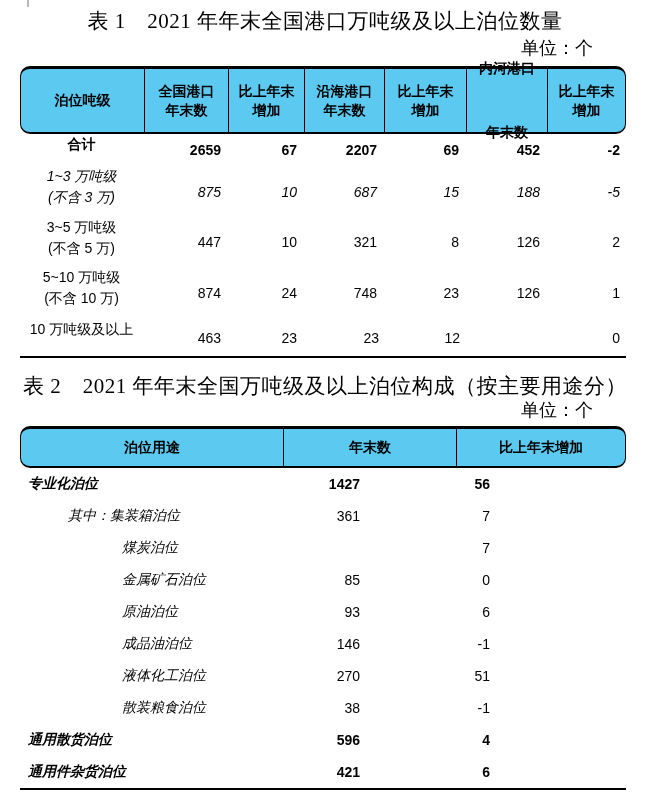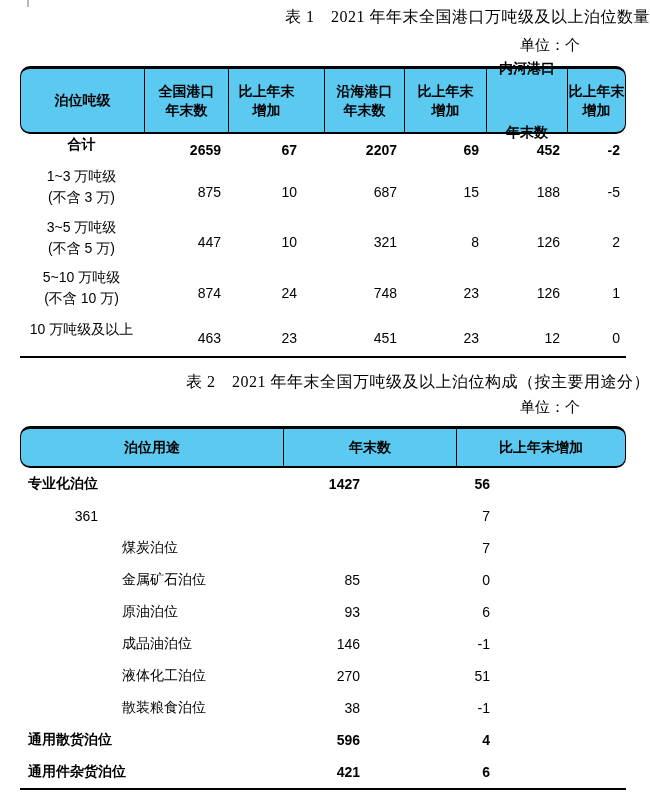--- a/index.html
+++ b/index.html
@@ -1,57 +1,57 @@
 <!DOCTYPE html>
 <html><head>
 <meta charset="utf-8">
 <style>
   html,body{margin:0;padding:0;background:#ffffff;}
   .page{position:relative;width:650px;height:802px;background:#fff;overflow:hidden;
         font-family:"Liberation Sans","DejaVu Sans",sans-serif;color:#000;}
   .artifact{position:absolute;left:27px;top:0;width:2px;height:7px;background:#b9b9b9;}
 
-  .tbl-title{position:absolute;left:0;width:650px;text-align:right;
+  .tbl-title{position:absolute;left:0;width:650px;text-align:center;
              font-family:"Liberation Serif","DejaVu Serif",serif;
-             font-size:16px;letter-spacing:0.5px;}
-  .unit{position:absolute;right:70px;font-family:"Liberation Serif","DejaVu Serif",serif;
-        font-size:15px;}
+             font-size:21px;letter-spacing:0.5px;}
+  .unit{position:absolute;right:57px;font-family:"Liberation Serif","DejaVu Serif",serif;
+        font-size:18px;}
 
   .thead{position:absolute;left:20px;width:606px;display:flex;box-sizing:border-box;
          background:#5BC9F0;border-top:3px solid #000;border-bottom:2px solid #000;
          border-left:1.5px solid #000;border-right:1.5px solid #000;border-radius:10px;}
   .th{display:flex;flex-direction:column;align-items:center;justify-content:center;
       box-sizing:border-box;font-weight:bold;font-size:14px;line-height:19px;
       text-align:center;}
   .th + .th{border-left:1.5px solid #000;}
   .th span:empty{display:none;}
 
   .tbody{position:absolute;left:20px;width:606px;box-sizing:border-box;
          border-bottom:2.5px solid #000;}
   .tr{display:flex;}
   .td{display:flex;align-items:center;box-sizing:border-box;font-size:14px;}
   .td.lbl{flex-direction:column;justify-content:flex-start;text-align:center;line-height:21px;}
   .td.num{justify-content:flex-end;padding-right:6px;}
   .tr.bold .td{font-weight:bold;}
   .td span:empty{display:none;}
 
   
-  .t1 .c0{width:123px;}.t1 .c1{width:84px;}.t1 .c2{width:76px;}.t1 .c3{width:80px;margin-left:20px;}
+  .t1 .c0{width:123px;}.t1 .c1{width:84px;}.t1 .c2{width:76px;}.t1 .c3{width:80px;}
   .t1 .c4{width:82px;}.t1 .c5{width:81px;gap:45px;}.t1 .c6{flex:1;}
   #t1-head{top:66px;height:68px;}
   #t1-body{top:134px;}
-  #t1-body .r0{height:32px;} #t1-body .r1{height:51px;} #t1-body .r2{height:50px;}
+  #t1-body .r0{height:32px;} #t1-body .r1{height:51px;font-style:italic;} #t1-body .r2{height:50px;}
   #t1-body .r3{height:52px;} #t1-body .r4{height:37px;}
 
   
   .t2 .c0{width:262px;}.t2 .c1{width:173px;}.t2 .c2{flex:1;}
   #t2-head{top:426px;height:42px;}
   #t2-body{top:468px;}
   #t2-body .tr{height:32px;}
-  .t2 .td.lbl2{justify-content:flex-start;text-align:left;}
+  .t2 .td.lbl2{justify-content:flex-start;text-align:left;font-style:italic;}
   .t2 .ind-cat{padding-left:8px;}
   .t2 .ind-subfirst{padding-left:48px;}
   .t2 .ind-sub{padding-left:102px;}
   .t2 .td.num1{justify-content:flex-end;padding-right:95px;}
   .t2 .td.num2{justify-content:flex-end;padding-right:136px;}
   .t2 .prefix{margin-right:0px;}
 </style>
 </head>
 <body>
 
@@ -141,21 +141,20 @@
       <div class="td num c5">126</div>
       <div class="td num c6">1</div>
     </div>
     <div class="tr r4">
       <div class="td lbl c0">
         <span>10 万吨级及以上</span>
 
       </div>
       <div class="td num c1">463</div>
       <div class="td num c2">23</div>
-      <div class="td num c3">451</div>
       <div class="td num c4">23</div>
       <div class="td num c5">12</div>
       <div class="td num c6">0</div>
     </div>
   </div>
 
   <div class="tbl-title" style="top:372px;">表 2　2021 年年末全国万吨级及以上泊位构成（按主要用途分）</div>
   <div class="unit" style="top:398px;">单位：个</div>
 
   <div class="thead t2" id="t2-head">
@@ -173,20 +172,24 @@
   <div class="tbody t2" id="t2-body">
     <div class="tr bold">
       <div class="td lbl2 ind-cat c0">
 
         <span>专业化泊位</span>
       </div>
       <div class="td num1 c1">1427</div>
       <div class="td num2 c2">56</div>
     </div>
     <div class="tr">
+      <div class="td lbl2 ind-subfirst c0">
+        <span class="prefix">其中：</span>
+        <span>集装箱泊位</span>
+      </div>
       <div class="td num1 c1">361</div>
       <div class="td num2 c2">7</div>
     </div>
     <div class="tr">
       <div class="td lbl2 ind-sub c0">
         <span>煤炭泊位</span>
       </div>
       <div class="td num2 c2">7</div>
     </div>
     <div class="tr">

